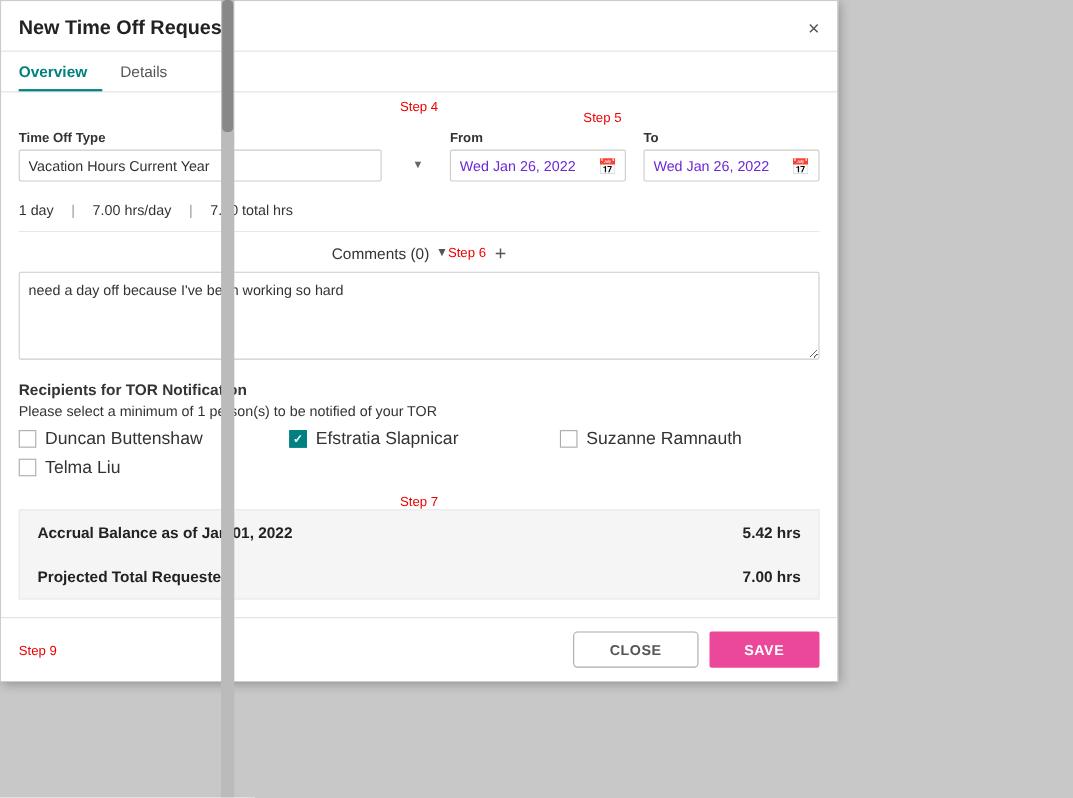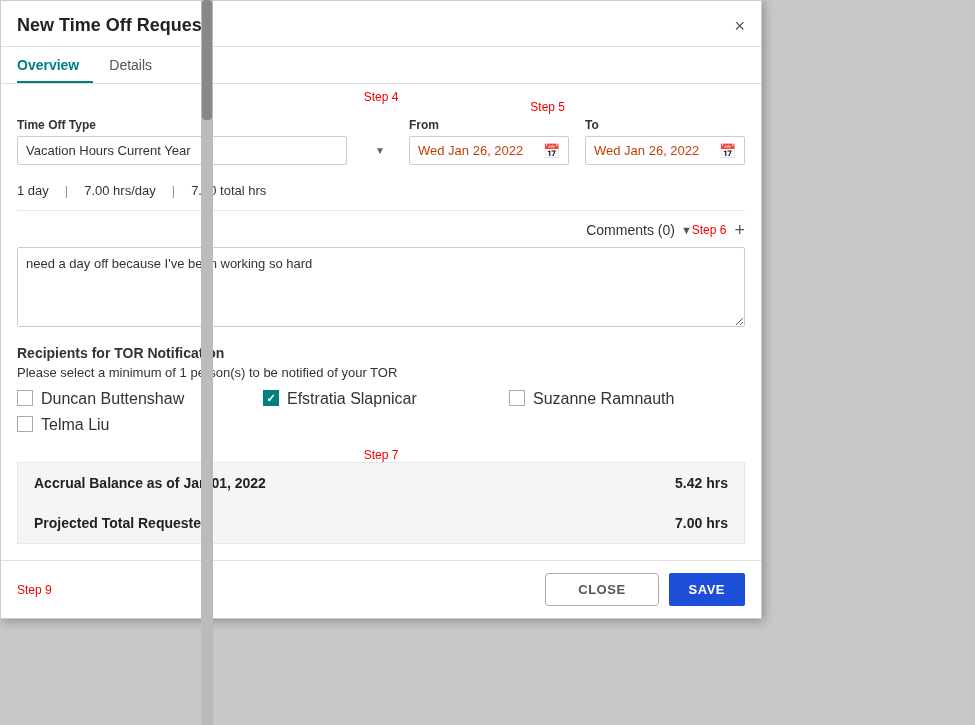--- a/index.html
+++ b/index.html
@@ -159,21 +159,21 @@
       position: relative;
       display: flex;
       align-items: center;
     }
 
     .date-input {
       padding: 6px 30px 6px 8px;
       border: 1px solid #ccc;
       border-radius: 2px;
       font-size: 13px;
-      color: #c2410c;
+      color: #6d28d9;
       width: 160px;
       background: #fff;
     }
 
     .cal-icon {
       position: absolute;
       right: 8px;
       font-size: 14px;
       color: #666;
       cursor: pointer;
@@ -190,21 +190,21 @@
       margin-bottom: 10px;
     }
 
     .summary-sep {
       color: #999;
     }
 
     .comments-row {
       display: flex;
       align-items: center;
-      justify-content: flex-end;
+      justify-content: center;
       margin-bottom: 8px;
     }
 
     .comments-label {
       font-size: 14px;
       color: #333;
       display: flex;
       align-items: center;
       gap: 6px;
       cursor: pointer;
@@ -347,23 +347,23 @@
       background: #fff;
       font-size: 13px;
       font-weight: bold;
       color: #555;
       cursor: pointer;
       border-radius: 4px;
       letter-spacing: 0.5px;
     }
 
     .btn-save {
-      padding: 8px 20px;
+      padding: 8px 32px;
       border: none;
-      background: #1d4ed8;
+      background: #ec4899;
       font-size: 13px;
       font-weight: bold;
       color: #fff;
       cursor: pointer;
       border-radius: 2px;
       letter-spacing: 0.5px;
     }
 
     .scrollbar-area {
       position: absolute;

